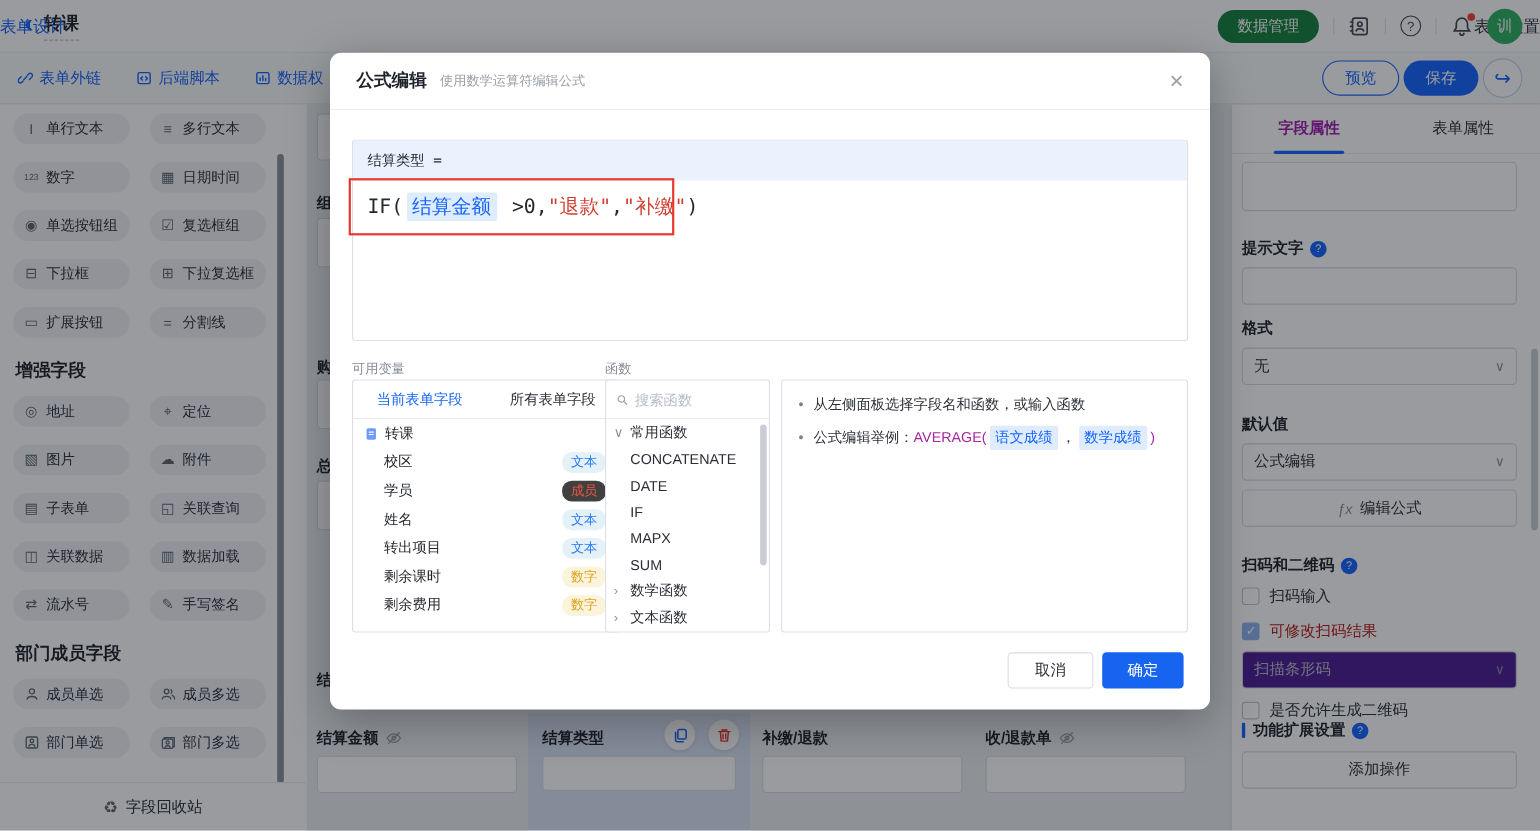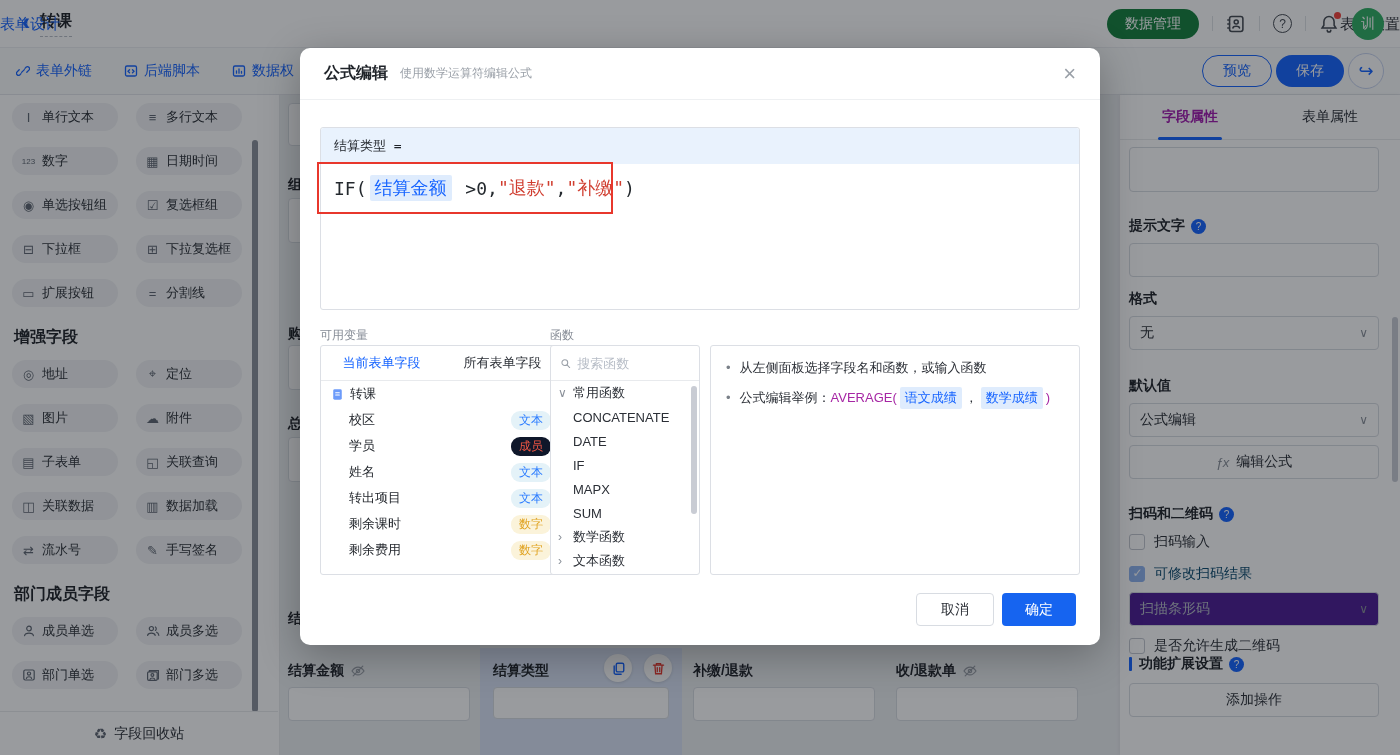--- a/index.html
+++ b/index.html
@@ -68,21 +68,21 @@
   .qi{width:15px;height:15px;border-radius:50%;background:#1664ff;color:#fff;font-size:10px;display:inline-flex;align-items:center;justify-content:center;margin-left:6px;font-weight:400}
   .txt{width:100%;height:34px;border:1px solid #d8dce2;border-radius:4px;background:#fff;padding:0 10px;font:inherit;font-size:14px}
   .box45{width:100%;height:45px;border:1px solid #d8dce2;border-radius:4px;background:#fff}
   .sel-input{width:100%;height:34px;border:1px solid #d8dce2;border-radius:4px;background:#fff;display:flex;align-items:center;padding:0 10px;font-size:14px;color:#2b2f36;cursor:pointer}
   .sel-input .chev{margin-left:auto;color:#8a9099;font-size:12px}
   .sel-input.dis{background:#4c1d95;color:#b6bcc6;cursor:default}
   .btn-line{width:100%;height:34px;border:1px solid #d8dce2;border-radius:4px;background:#fff;display:flex;align-items:center;justify-content:center;gap:7px;font-size:14px;color:#2b2f36;cursor:pointer}
   .btn-line .fx{color:#8a9099;font-style:italic;font-size:13px}
   .cb{display:flex;align-items:center;gap:9px;height:18px;font-size:14px;color:#2b2f36;cursor:pointer}
   .cb .box{width:16px;height:16px;border:1px solid #c3c7cf;border-radius:3px;background:#fff;flex:none}
-  .cb.dis{color:#0c4a6e}
+  .cb.dis{color:#b91c1c}
   .cb .box.on{background:#8fb4f0;border-color:#8fb4f0;position:relative}
   .cb .box.on:after{content:"✓";position:absolute;left:2.5px;top:-1px;color:#fff;font-size:12px}
   .secbar{display:inline-block;width:3px;height:14px;background:#1664ff;border-radius:1px;margin-right:7px}
   .mb25{margin-bottom:25px}.mb13{margin-bottom:13px}.mb27{margin-bottom:27px}.mb8{margin-bottom:8px}
   .mb26{margin-bottom:26px}.mb10{margin-bottom:10px}.mb14{margin-bottom:14px}.mb9{margin-bottom:9px}
   .mb11{margin-bottom:11px}.mb12{margin-bottom:12px}.mb18{margin-bottom:0}
   .r-thumb{position:absolute;right:2px;top:222px;width:6px;height:165px;border-radius:3px;background:#c9ccd4}
 
   
   .overlay{position:absolute;inset:0;background:rgba(13,17,23,.42);z-index:10}
@@ -102,21 +102,21 @@
   .panel{position:absolute;top:297px;border:1px solid #dcdfe5;border-radius:3px;overflow:hidden;background:#fff}
   .vpanel{left:20px;width:244px;height:230px}
   .v-tabs{height:35px;display:flex;border-bottom:1px solid #e8eaed}
   .v-tab{flex:1;display:flex;align-items:center;justify-content:center;font-size:13px;color:#2b2f36;cursor:pointer}
   .v-tab.act{color:#1664ff}
   .var-row{height:26px;display:flex;align-items:center;font-size:13px;cursor:pointer}
   .var-row.root{padding-left:10px;gap:6px}
   .var-row.child{padding-left:28px}
   .badge{margin-left:auto;margin-right:12px;font-size:12px;padding:1px 8px;border-radius:9px}
   .b-text{color:#2b7cff;background:#e4f2f8}
-  .b-member{color:#f25643;background:#0f172a}
+  .b-member{color:#f25643;background:#404040}
   .b-num{color:#e0a321;background:#fbf3da}
   .v-thumb{position:absolute;right:2px;top:40px;width:6px;height:62px;border-radius:3px;background:#c9ccd4}
   .fpanel{left:250px;width:150px;height:230px}
   .f-search{height:35px;border-bottom:1px solid #e8eaed;display:flex;align-items:center;gap:6px;padding:0 9px;color:#9aa0a8}
   .f-search input{border:none;outline:none;width:100%;font:inherit;font-size:13px}
   .f-search input::placeholder{color:#b6bcc6}
   .fn-row{height:24px;display:flex;align-items:center;font-size:13px;color:#2b2f36;cursor:pointer}
   .fn-row.group{padding-left:7px;gap:4px}
   .fn-row.group .tw{color:#8a9099;width:11px;font-size:12px}
   .fn-row.item{padding-left:22px}

